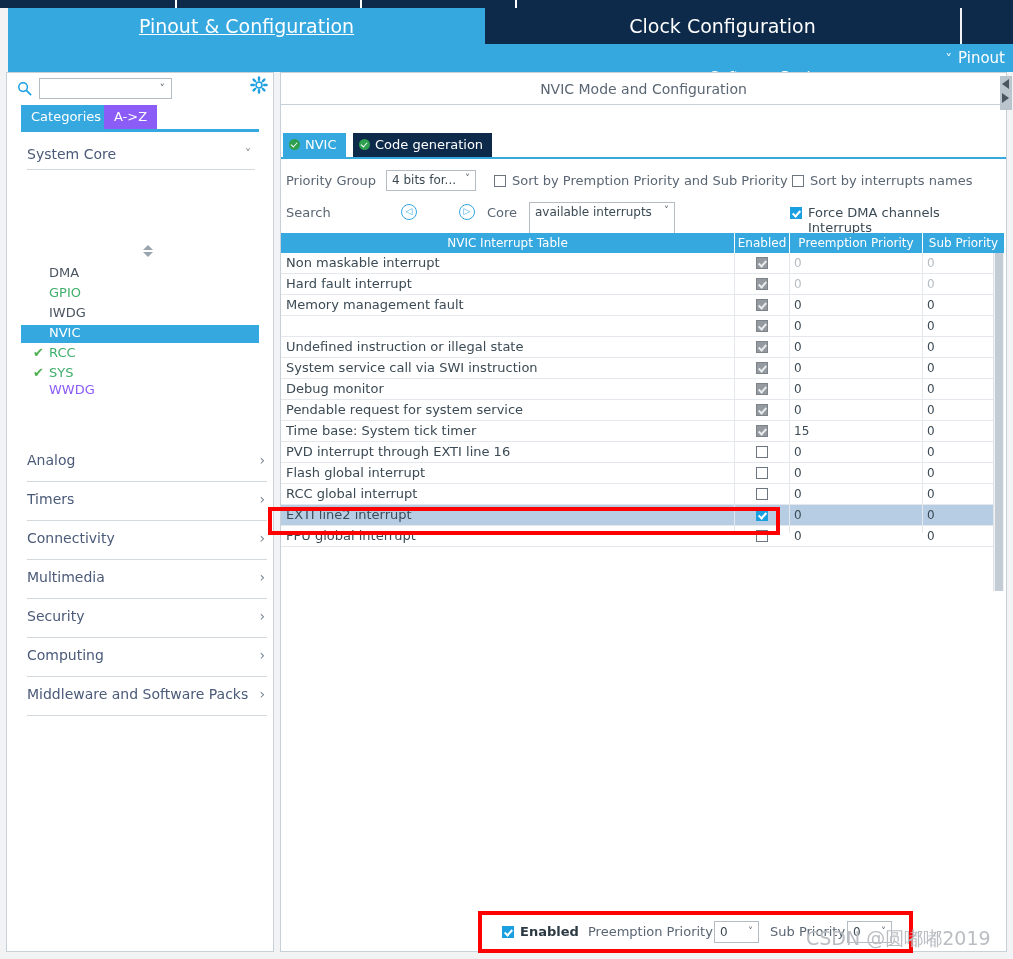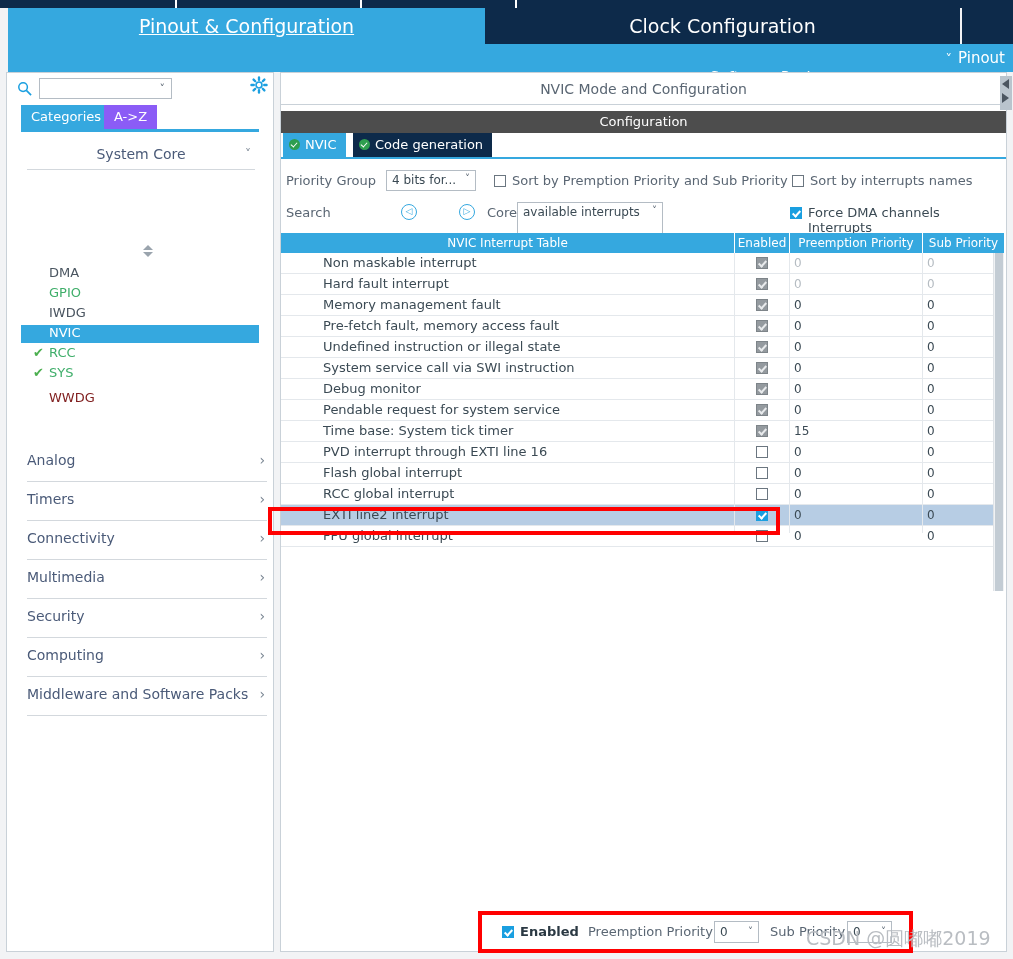--- a/index.html
+++ b/index.html
@@ -43,21 +43,21 @@
   .searchbox .cv{position:absolute;right:6px;top:3px;color:#5a6673;font-size:11px;}
   .gear{position:absolute;left:250px;top:76px;width:18px;height:18px;}
 
   .catrow{position:absolute;left:0;top:32px;width:268px;height:24px;}
   .ctab{position:absolute;top:0;height:24px;line-height:24px;padding:0 10px;color:#fff;
         font-size:13px;box-sizing:border-box;}
   .ctab.sel{left:14px;background:#35a8df;}
   .ctab.alt{left:97px;background:#8b5cf6;}
   .catunderline{position:absolute;left:14px;top:56px;width:238px;height:3px;background:#35a8df;}
 
-  .sysgroup{position:absolute;left:20px;top:66px;width:228px;text-align:center;}
+  .sysgroup{position:absolute;left:20px;top:66px;width:228px;}
   .grouphdr{position:relative;height:30px;line-height:30px;font-size:14px;color:#4a5a78;
             border-bottom:1px solid #d3d8dd;}
   .grouphdr .gchev{position:absolute;right:4px;top:0;font-size:12px;color:#7b8794;}
   .spinner{position:absolute;left:134px;top:172px;width:14px;height:12px;}
 
   .peri{position:absolute;left:42px;font-size:13px;}
   .pcheck{position:absolute;left:26px;color:#4caf50;font-size:13px;font-weight:bold;}
   .selrow{position:absolute;left:14px;width:238px;height:18px;background:#35a8df;}
 
   .catlist{position:absolute;left:20px;top:370px;width:240px;}
@@ -101,21 +101,21 @@
          box-sizing:border-box;color:#35a8df;font-size:9px;line-height:13px;text-align:center;}
 
   
   .tblhdr{position:absolute;left:0;top:160px;width:723px;height:20px;}
   .th{position:absolute;top:0;height:20px;line-height:20px;background:#35a8df;color:#fff;
       font-size:12px;text-align:center;box-sizing:border-box;}
   .th+.th{border-left:1px solid #fff;}
   .tbody{position:absolute;left:0;top:180px;width:723px;}
   .trow{position:relative;height:20px;border-bottom:1px solid #e4e8ec;}
   .trow.sel{background:#b7cde4;}
-  .tname{position:absolute;left:5px;top:0;line-height:20px;font-size:13px;color:#3b4a54;margin-left:37px;}
+  .tname{position:absolute;left:5px;top:0;line-height:20px;font-size:13px;color:#3b4a54;}
   .tcb{position:absolute;left:0;top:4px;}
   .tcb .box{position:relative;width:12px;height:12px;border:1px solid #6b7680;background:#fff;
             box-sizing:border-box;}
   .tcb .box.ro{background:#949a9f;border-color:#7d8489;}
   .tcb .box.ro:after{content:"";position:absolute;left:3px;top:1px;width:3px;height:6px;
             border:solid #e8eaec;border-width:0 2px 2px 0;transform:rotate(42deg);}
   .tcb .box.on{background:#1a9fe0;border-color:#1a9fe0;}
   .tcb .box.on:after{content:"";position:absolute;left:3px;top:1px;width:3px;height:6px;
             border:solid #fff;border-width:0 2px 2px 0;transform:rotate(42deg);}
   .tv{position:absolute;top:0;line-height:20px;font-size:12px;color:#3b4a54;}
@@ -199,21 +199,21 @@
 
   <div class="selrow" style="top:252px"></div>
   <div class="peri" style="top:192px;color:#4a5560">DMA</div>
   <div class="peri" style="top:212px;color:#3fae6a">GPIO</div>
   <div class="peri" style="top:232px;color:#4a5560">IWDG</div>
   <div class="peri" style="top:252px;color:#ffffff">NVIC</div>
   <div class="pcheck" style="top:272px">✔</div>
   <div class="peri" style="top:272px;color:#3fae6a">RCC</div>
   <div class="pcheck" style="top:292px">✔</div>
   <div class="peri" style="top:292px;color:#3fae6a">SYS</div>
-  <div class="peri" style="top:317px;color:#7f1d1d">WWDG</div>
+  <div class="peri" style="top:309px;color:#8b5cf6">WWDG</div>
 
   <div class="catlist">
     <div class="catitem">
       <span>Analog</span>
       <span class="cchev">›</span>
     </div>
     <div class="catitem">
       <span>Timers</span>
       <span class="cchev">›</span>
     </div>
@@ -249,21 +249,20 @@
       <line x1="15.8" y1="10" x2="18.4" y2="10"></line>
     <line x1="4" y1="4" x2="5.8" y2="5.8"></line>
       <line x1="14.2" y1="14.2" x2="16" y2="16"></line>
     <line x1="16" y1="4" x2="14.2" y2="5.8"></line>
       <line x1="5.8" y1="14.2" x2="4" y2="16"></line>
   </g>
 </svg>
 
 <div class="rightpanel">
   <div class="modehdr">NVIC Mode and Configuration</div>
-  <div class="confighdr">Configuration</div>
 
   <div class="tabstrip">
     <div class="ctabx sel">
       <span class="okdot"></span><span>NVIC</span>
     </div>
     <div class="ctabx un">
       <span class="okdot"></span><span>Code generation</span>
     </div>
   </div>
   <div class="tabunder"></div>
@@ -278,21 +277,21 @@
     <div class="lbl" style="left:231px;top:6px">Sort by Premption Priority and Sub Priority</div>
     <div class="cbx" style="left:511px;top:8px"></div>
     <div class="lbl" style="left:529px;top:6px">Sort by interrupts names</div>
   </div>
 
   <div class="srow">
     <div class="lbl" style="left:5px;top:6px">Search</div>
     <div class="navic" style="left:120px;top:5px">◁</div>
     <div class="navic" style="left:178px;top:5px">▷</div>
     <div class="lbl" style="left:206px;top:6px">Core</div>
-    <div class="selbox" style="left:236px;top:3px;width:146px;height:39px">
+    <div class="selbox" style="left:248px;top:3px;width:146px;height:39px">
       <span class="txt">available interrupts</span>
       <span class="ar">˅</span>
     </div>
     <div class="cbx on" style="left:509px;top:8px"></div>
     <div class="lbl" style="left:527px;top:6px;color:#3b4a54">Force DMA channels Interrupts</div>
   </div>
 
   <div class="tblhdr">
     <div class="th" style="left:0;width:453px">NVIC Interrupt Table</div>
     <div class="th" style="left:453px;width:55px">Enabled</div>
@@ -319,21 +318,20 @@
       </div>
       <div class="trow">
         <div class="tname">Memory management fault</div>
         <div class="tcb" style="left: 475px;">
           <div class="box ro"></div>
         </div>
         <div class="tv" style="left: 513px;">0</div>
         <div class="tv" style="left: 646px;">0</div>
       </div>
       <div class="trow">
-        <div class="tname">Pre-fetch fault, memory access fault</div>
         <div class="tcb" style="left: 475px;">
           <div class="box ro"></div>
         </div>
         <div class="tv" style="left: 513px;">0</div>
         <div class="tv" style="left: 646px;">0</div>
       </div>
       <div class="trow">
         <div class="tname">Undefined instruction or illegal state</div>
         <div class="tcb" style="left: 475px;">
           <div class="box ro"></div>

